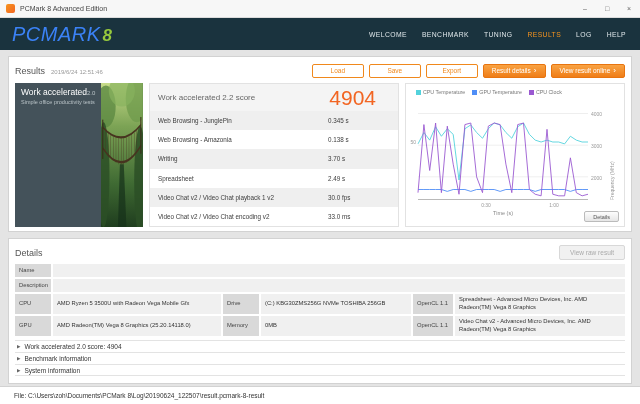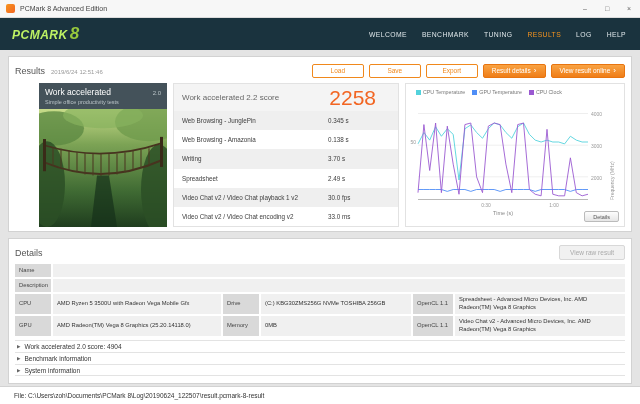--- a/index.html
+++ b/index.html
@@ -13,21 +13,21 @@
   .appicon { width:9px; height:9px; background:linear-gradient(135deg,#f7941e,#f26522);
              border-radius:2px; margin-right:5px; flex:none; }
   .wtitle { font-size:7px; color:#444; }
   .wctrls { margin-left:auto; display:flex; height:100%; }
   .wbtn { width:22px; display:flex; align-items:center; justify-content:center;
           font-size:7px; color:#666; cursor:pointer; }
 
   
   .appheader { height:32px; background:#1a333e; display:flex; align-items:center; padding:0 14px 0 12px; }
   .logo { display:flex; align-items:baseline; }
-  .logo-text { color:#bef264; font-size:12px; font-weight:bold; font-style:italic; letter-spacing:0.5px; }
+  .logo-text { color:#3b82f6; font-size:20px; font-weight:normal; font-style:italic; letter-spacing:0.5px; }
   .logo-badge { color:#97c93d; font-size:17px; font-weight:bold; font-style:italic; margin-left:2px; }
   .nav { margin-left:auto; display:flex; gap:15px; }
   .nav-item { color:#dfe7ea; font-size:6.8px; letter-spacing:0.4px; cursor:pointer; }
   .nav-item.active { color:#f7941e; }
 
   
   .panel { background:#fff; border:1px solid #d2d2d2; margin:6px 8px 0 8px; }
   .results-panel { height:176px; padding:5px 6px; }
   .panel-head { display:flex; align-items:center; height:17px; }
   .panel-title { font-size:9px; color:#555; }
@@ -37,21 +37,21 @@
   .btn-outline { width:52px; height:14px; background:#fff; border:1px solid #f0881c;
                  color:#f0881c; font-size:6.5px; border-radius:2px; }
   .btn-solid { height:14px; padding:0 8px; background:linear-gradient(#f9a343,#ef7d17);
                border:1px solid #e8740f; color:#fff; font-size:6.5px; border-radius:2px;
                display:flex; align-items:center; gap:3px; }
   .btn-solid .chev { font-size:8px; line-height:1; }
 
   .cards { display:flex; gap:6px; margin-top:4px; height:144px; }
 
   
-  .test-card { width:128px; background:#44525a; display:flex; flex-direction:column; flex:none;margin-left:24px; }
+  .test-card { width:128px; background:#44525a; display:flex; flex-direction:row; flex:none; }
   .test-head { padding:4px 6px; }
   .test-title-row { display:flex; align-items:baseline; }
   .test-title { color:#fff; font-size:8.5px; }
   .test-ver { color:#b9c3c7; font-size:6px; margin-left:auto; }
   .test-sub { color:#b9c3c7; font-size:5.5px; margin-top:2px; }
   .test-photo { flex:1; overflow:hidden; }
   .test-photo svg { width:100%; height:100%; display:block; }
 
   
   .score-card { flex:1; border:1px solid #e2e2e2; display:flex; flex-direction:column; }
@@ -206,21 +206,21 @@
           </g>
           <rect x="4" y="28" width="3" height="30" fill="#3a2a18"></rect>
           <rect x="121" y="26" width="3" height="28" fill="#3a2a18"></rect>
         </svg>
       </div>
     </div>
 
     <div class="score-card">
       <div class="score-band">
         <span class="score-title">Work accelerated 2.2 score</span>
-        <span class="score-value">2258</span>
+        <span class="score-value">4904</span>
       </div>
       <div class="score-rows">
 
           <div class="score-row">
             <span class="sr-label">Web Browsing - JunglePin</span>
             <span class="sr-value">0.345 s</span>
           </div>
 
           <div class="score-row">
             <span class="sr-label">Web Browsing - Amazonia</span>

